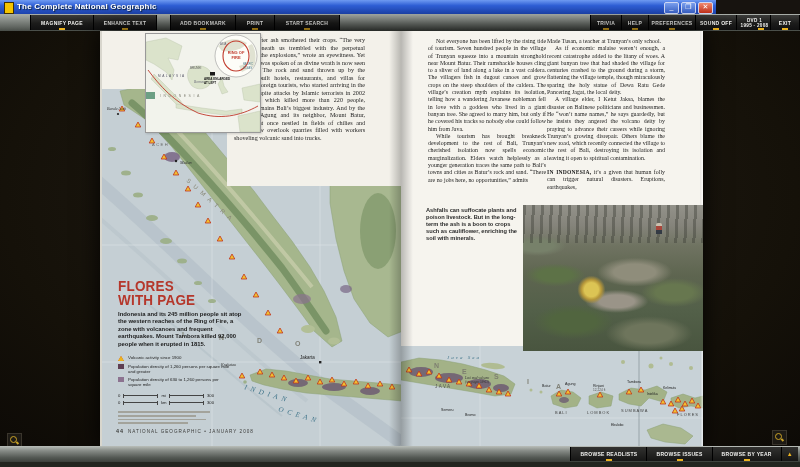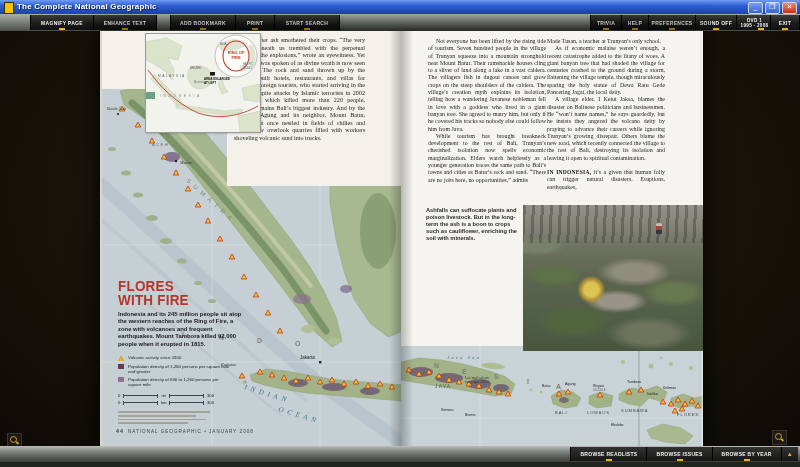--- a/index.html
+++ b/index.html
@@ -1,19 +1,19 @@
 <!DOCTYPE html>
 <html><head>
 <meta charset="utf-8">
 <style>
   html,body{margin:0;padding:0;background:#000;}
   .app{position:relative;width:800px;height:467px;overflow:hidden;font-family:"Liberation Sans",sans-serif;background:#17130f;}
 
   
-  .titlebar{position:absolute;left:0;top:0;width:800px;height:14px;
+  .titlebar{position:absolute;left:0;top:0;width:716px;height:14px;
     background:linear-gradient(180deg,#6f9bf2 0%,#2f5fd6 40%,#1d43ad 100%);}
   .ng-logo{position:absolute;left:4px;top:2px;width:8px;height:10px;background:#f5c400;border:1px solid #403000;}
   .wintitle{position:absolute;left:17px;top:2px;font-size:8px;font-weight:bold;color:#fff;text-shadow:1px 1px 1px #123;letter-spacing:.2px;}
   .winbtns{position:absolute;right:3px;top:2px;display:flex;gap:2px;}
   .wbtn{width:13px;height:10px;border:1px solid #cfd8f5;border-radius:2px;font-size:7px;line-height:8px;text-align:center;color:#fff;
     background:linear-gradient(180deg,#7aa0ee,#3a62c8);}
   .wbtn.close{background:linear-gradient(180deg,#ef8a70,#c23категория0e1a);background:linear-gradient(180deg,#ef8a70,#c2301a);}
 
   
   .toolbar{position:absolute;left:0;top:14px;width:800px;height:17px;
@@ -334,21 +334,21 @@
         </div>
 
         
         <div class="colL">
           <p>to death after ash smothered their crops. “The very ground beneath us trembled with the perpetual shocks of the explosions,” wrote an eyewitness. Yet what once was spoken of as divine wrath is now seen as a gift. The rock and sand thrown up by the eruption built hotels, restaurants, and villas for hordes of foreign tourists, who started arriving in the 1970s. Despite attacks by Islamic terrorists in 2002 and 2005, which killed more than 220 people, tourism remains Bali’s biggest industry. And by the grace of Agung and its neighbor, Mount Batur, houses that once nestled in fields of chilies and onions now overlook quarries filled with workers shoveling volcanic sand into trucks.</p>
         </div>
 
         
         <div class="feature">
           <div class="ftitle">FLORES</div>
-          <div class="ftitle">WITH FIRE</div>
+          <div class="ftitle">WITH PAGE</div>
           <div class="fintro">Indonesia and its 245 million people sit atop the western reaches of the Ring of Fire, a zone with volcanoes and frequent earthquakes. Mount Tambora killed 92,000 people when it erupted in 1815.</div>
           <div class="legend">
             <div class="litem">
               <span class="sym tri"></span>
               <span>Volcanic activity since 1900</span>
             </div>
             <div class="litem">
               <span class="sym sq1"></span>
               <span>Population density of 1,260 persons per square mile and greater</span>
             </div>

